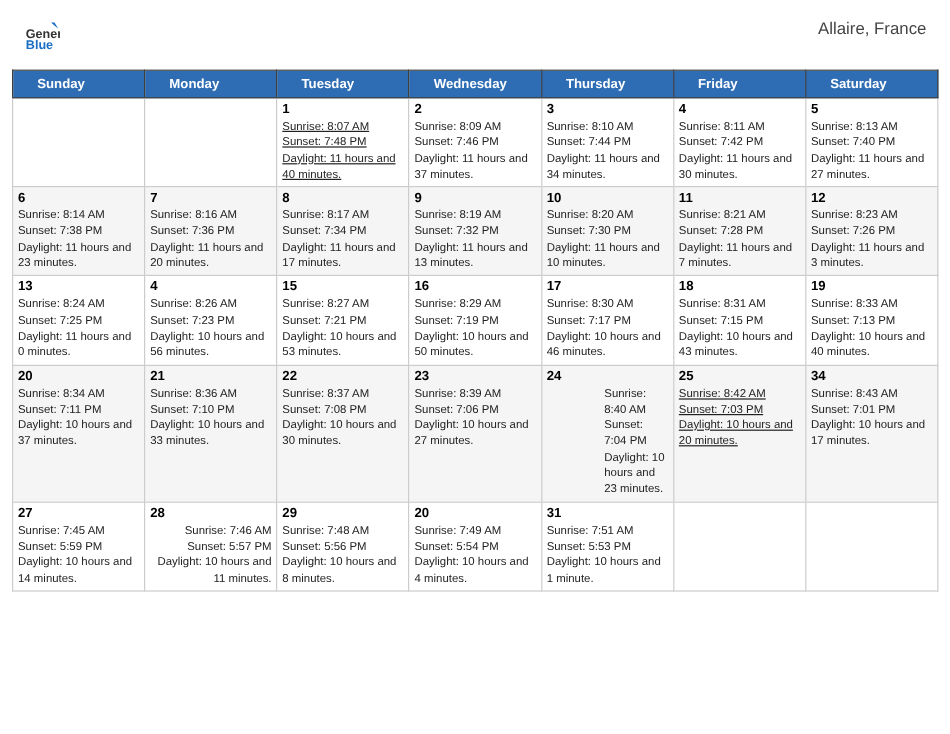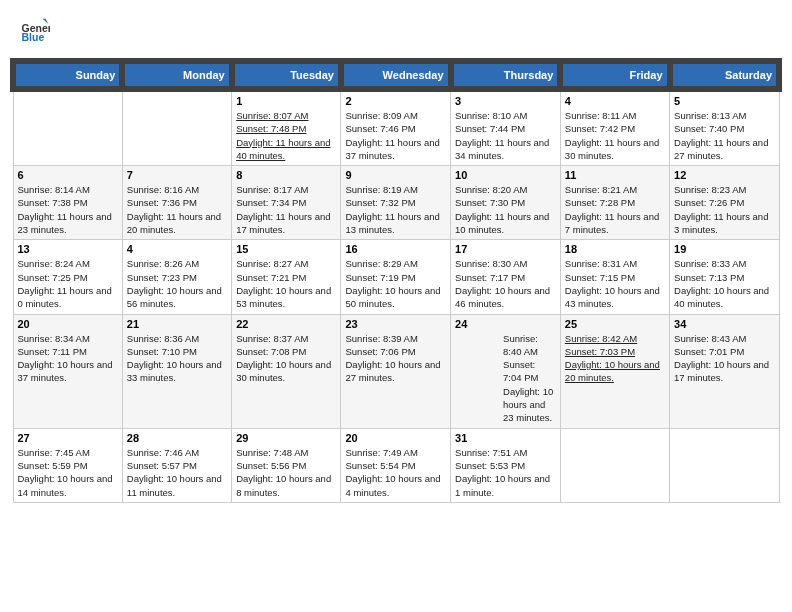--- a/index.html
+++ b/index.html
@@ -41,24 +41,24 @@
       color: #444;
     }
     .calendar {
       width: 100%;
       border-collapse: collapse;
       font-size: 10px;
     }
     .calendar th {
       background: #2e6db4;
       color: #fff;
-      padding: 5px 4px;
-      text-align: right;
+      padding: 5px 20px;
+      text-align: left;
       font-size: 11px;
-      border: 6px solid #404040;
+      border: 1px solid #404040;
     }
     .calendar td {
       border: 1px solid #ccc;
       vertical-align: top;
       padding: 3px 4px;
       width: 110px;
       min-height: 70px;
       background: #fff;
     }
     .calendar tr:nth-child(even) td {
@@ -87,20 +87,21 @@
 
 <div class="header">
   <div class="logo">
     <svg class="logo-icon" viewBox="0 0 40 40" xmlns="http://www.w3.org/2000/svg">
       <text x="2" y="22" font-size="14" font-weight="bold" fill="#333">General</text>
       <text x="2" y="34" font-size="14" font-weight="bold" fill="#1a6fc4">Blue</text>
       <polygon points="30,5 38,12 34,5" fill="#1a6fc4"></polygon>
     </svg>
   </div>
   <div class="title-block">
+    <div class="title-location">Allaire, France</div>
   </div>
 </div>
 
 <table class="calendar">
   <thead>
     <tr>
       <th>Sunday</th>
       <th>Monday</th>
       <th>Tuesday</th>
       <th>Wednesday</th>
@@ -278,21 +279,21 @@
       </tr>
       <tr>
         <td>
           <span class="day-number">27</span>
           <div class="day-info" style="white-space: pre-line;">Sunrise: 7:45 AM
 Sunset: 5:59 PM
 Daylight: 10 hours and 14 minutes.</div>
         </td>
         <td>
           <span class="day-number">28</span>
-          <div class="day-info" style="white-space: pre-line;">Sunrise: 7:46 AM
+          <div class="day-info" style="white-space: pre-line; text-align: right;">Sunrise: 7:46 AM
 Sunset: 5:57 PM
 Daylight: 10 hours and 11 minutes.</div>
         </td>
         <td>
           <span class="day-number">29</span>
           <div class="day-info" style="white-space: pre-line;">Sunrise: 7:48 AM
 Sunset: 5:56 PM
 Daylight: 10 hours and 8 minutes.</div>
         </td>
         <td>

